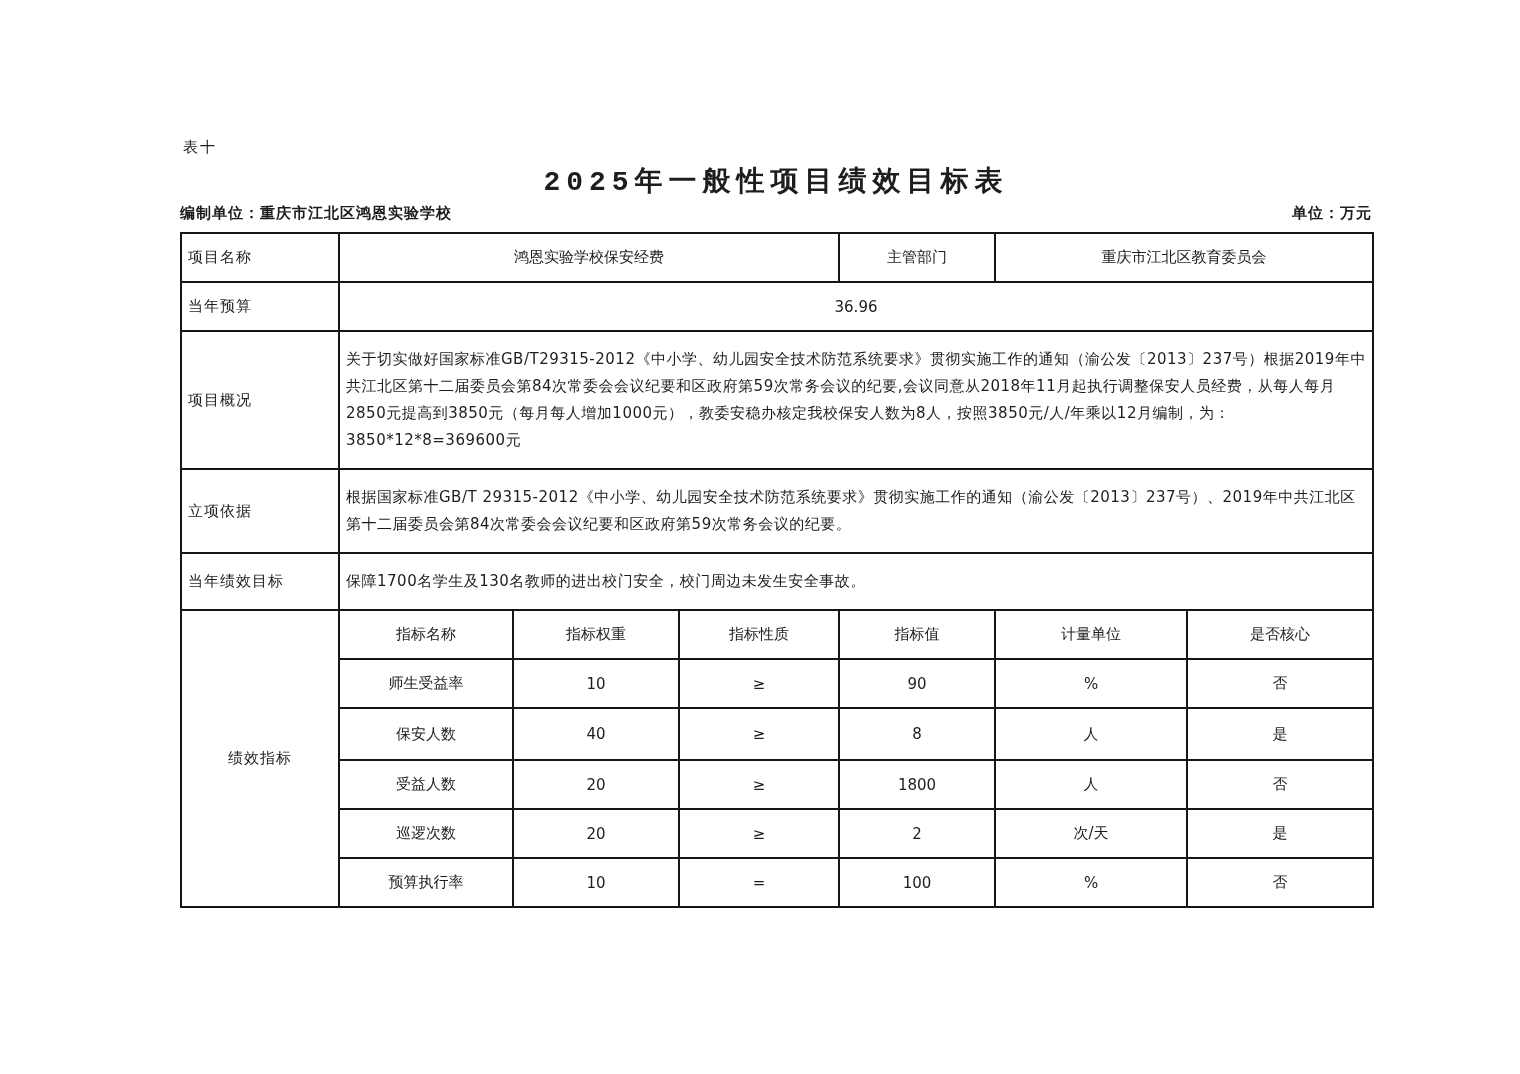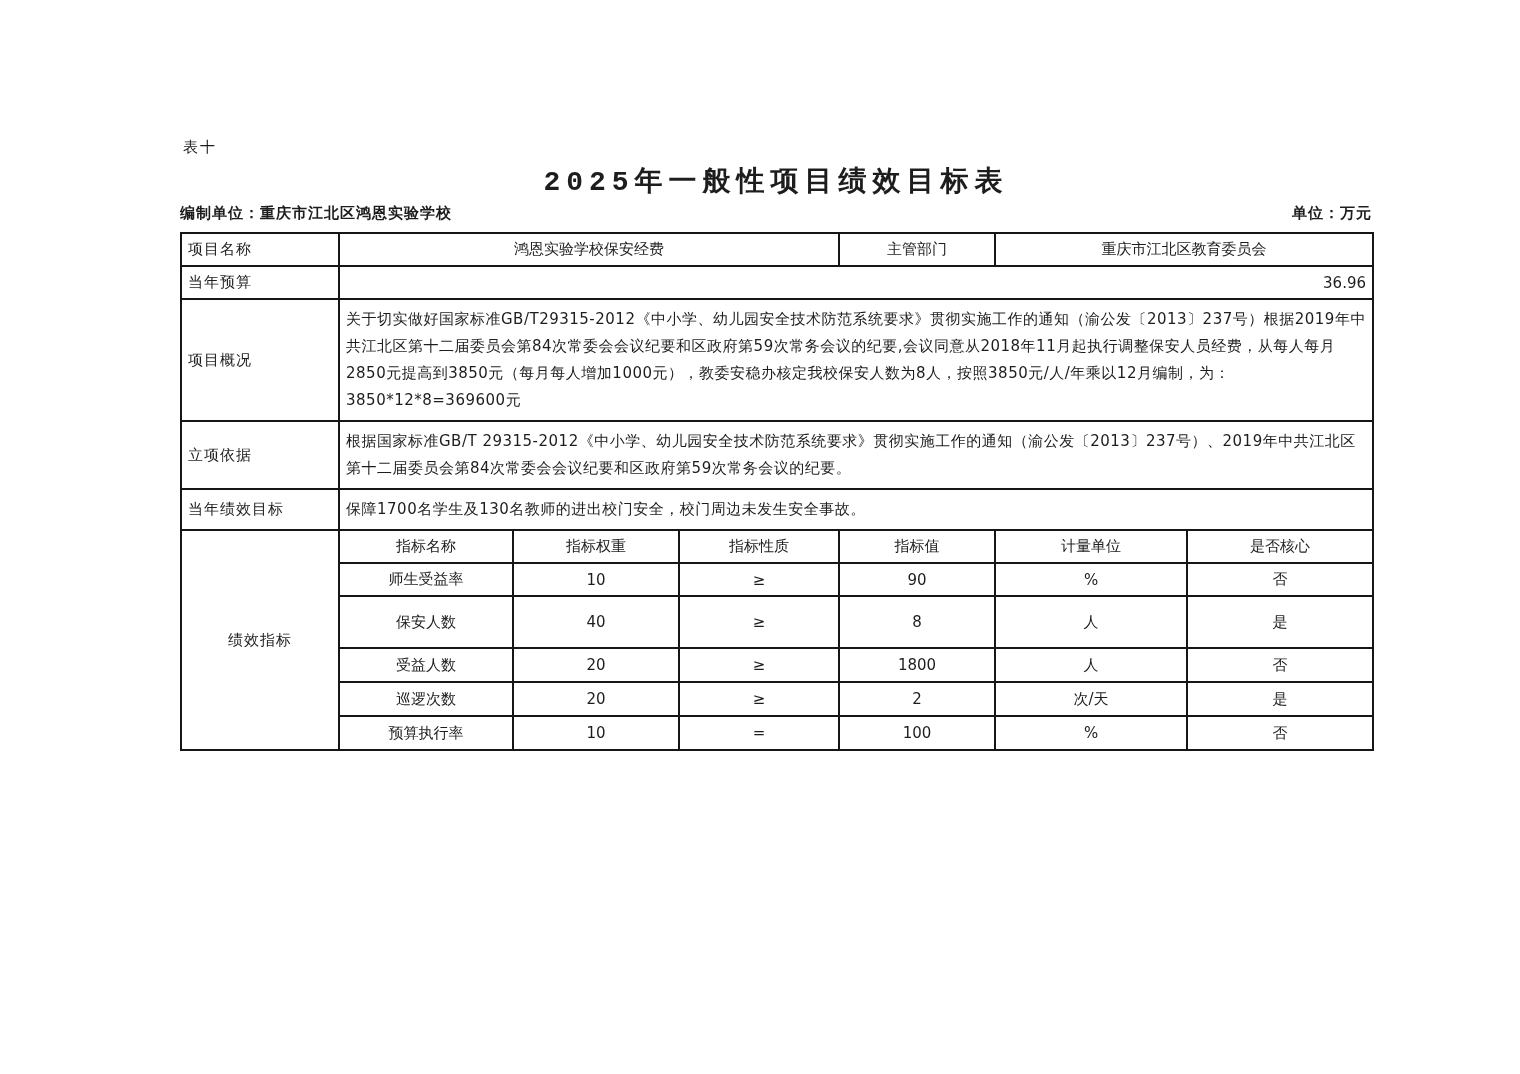--- a/index.html
+++ b/index.html
@@ -7,25 +7,25 @@
   .page{position:relative;width:1520px;height:1074px;background:#ffffff;overflow:hidden;border-radius:19px;}
   .table-tag{position:absolute;left:183px;top:138px;font-size:15px;letter-spacing:2px;}
   .doc-title{position:absolute;left:180px;top:162px;width:1192px;text-align:center;
     font-size:28px;font-weight:bold;letter-spacing:6px;font-family:Liberation Mono, monospace;}
   .info-line{position:absolute;left:180px;top:204px;width:1192px;display:flex;
     justify-content:space-between;align-items:flex-end;font-size:15px;}
   .info-left{font-weight:600;letter-spacing:1px;}
   .info-right{font-weight:600;letter-spacing:1px;text-align:center;}
   table.main{position:absolute;left:180px;top:232px;width:1192px;border-collapse:collapse;
     table-layout:fixed;font-size:15px;color:#1d1d1d;}
-  table.main td{border:2px solid #161616;padding:6px 6px;overflow:hidden;}
+  table.main td{border:2px solid #161616;padding:14px 6px;overflow:hidden;}
   td.lbl{text-align:left;padding-left:8px;letter-spacing:1px;}
   td.ctr{text-align:center;}
   td.para{text-align:left;padding:4px 10px;line-height:27px;letter-spacing:0.5px;}
-  td.num{text-align:right;}
+  td.num{text-align:center;}
   .rot-lbl{text-align:center;letter-spacing:1px;}
 </style>
 </head>
 <body>
 
 <div class="page">
 
   <div class="table-tag">表十</div>
 
   <div class="doc-title">2025年一般性项目绩效目标表</div>

